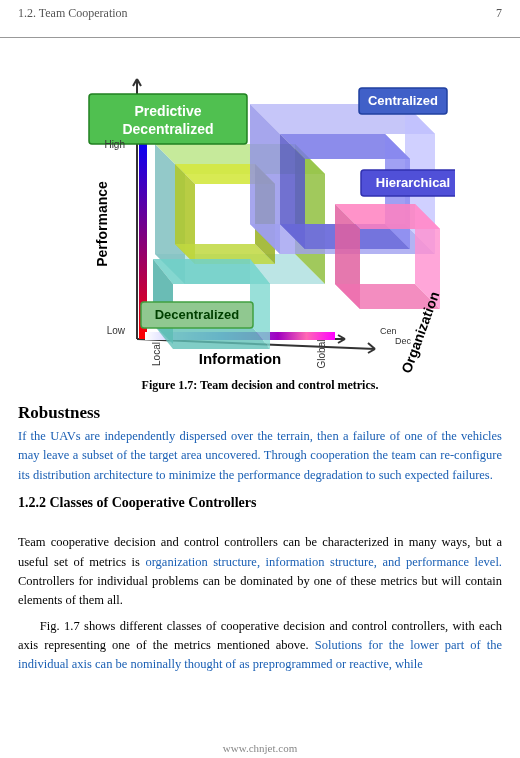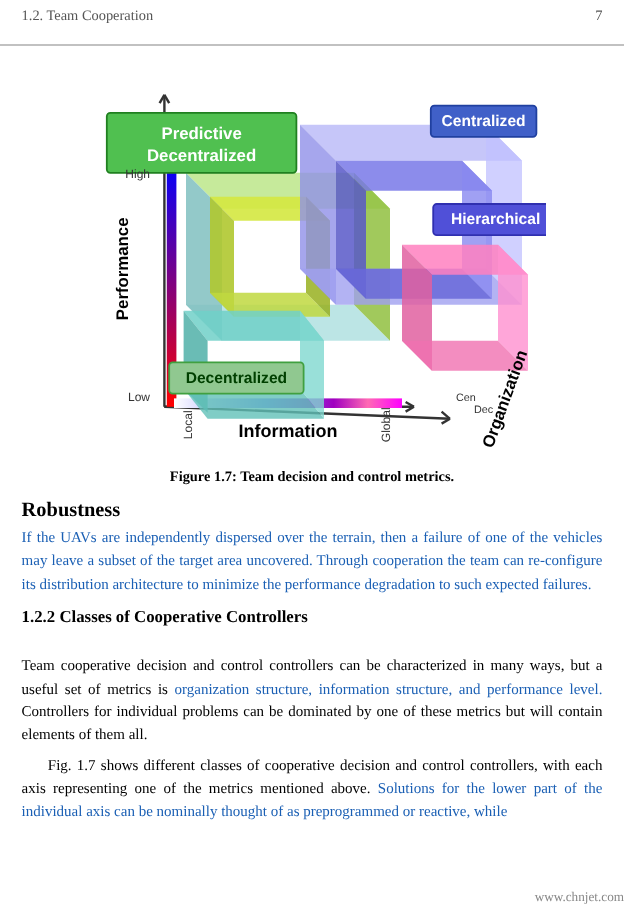--- a/index.html
+++ b/index.html
@@ -39,21 +39,21 @@
       margin-bottom: 4px;
     }
     .figure-wrap {
       position: relative;
       width: 390px;
       height: 330px;
     }
     .figure-caption {
       font-size: 12px;
       text-align: center;
-      margin-top: 16px;
+      margin-top: 4px;
       color: #000;
     }
     .figure-caption span {
       font-weight: bold;
     }
     .text-block {
       font-size: 12.5px;
       line-height: 1.55;
       text-align: justify;
       color: #000;
@@ -68,21 +68,21 @@
       margin-top: 10px;
       margin-bottom: 4px;
     }
     .section-heading {
       font-size: 14px;
       font-weight: bold;
       margin-top: 10px;
       margin-bottom: 22px;
     }
     .footer-url {
-      text-align: right;
+      text-align: center;
       font-size: 11px;
       color: #888;
       position: absolute;
       bottom: 4px;
       width: 100%;
     }
     
     svg text {
       font-family: Arial, sans-serif;
     }

